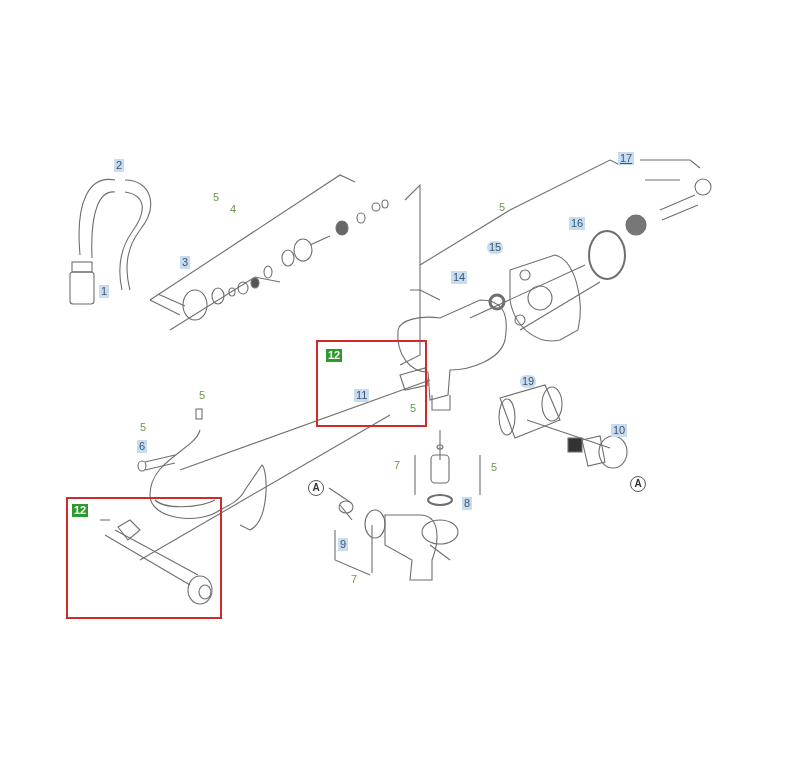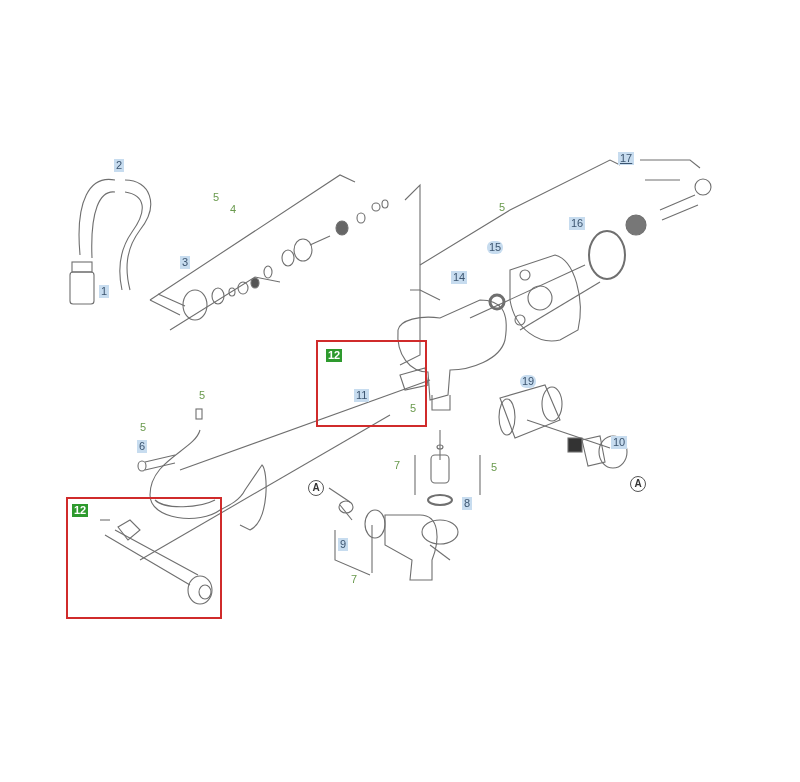--- a/index.html
+++ b/index.html
@@ -148,21 +148,21 @@
     <div class="lbl green-text" style="left:211px;top:191px;">5</div>
     <div class="lbl green-text" style="left:497px;top:201px;">5</div>
     <div class="lbl blue" style="left:618px;top:152px;text-decoration:underline;">17</div>
     <div class="lbl blue" style="left:569px;top:217px;">16</div>
     <div class="lbl blue" style="left:487px;top:241px;border-radius:6px;">15</div>
     <div class="lbl blue" style="left:451px;top:271px;">14</div>
     <div class="lbl green-box" style="left:326px;top:349px;">12</div>
     <div class="lbl blue" style="left:354px;top:389px;">11</div>
     <div class="lbl green-text" style="left:408px;top:402px;">5</div>
     <div class="lbl blue" style="left:520px;top:375px;border-radius:6px;">19</div>
-    <div class="lbl blue" style="left:611px;top:436px;">10</div>
+    <div class="lbl blue" style="left:611px;top:424px;">10</div>
     <div class="lbl circle" style="left:630px;top:476px;">A</div>
     <div class="lbl green-text" style="left:197px;top:389px;">5</div>
     <div class="lbl green-text" style="left:138px;top:421px;">5</div>
     <div class="lbl blue" style="left:137px;top:440px;">6</div>
     <div class="lbl green-text" style="left:392px;top:459px;">7</div>
     <div class="lbl green-text" style="left:489px;top:461px;">5</div>
     <div class="lbl blue" style="left:462px;top:497px;">8</div>
     <div class="lbl circle" style="left:308px;top:480px;">A</div>
     <div class="lbl blue" style="left:338px;top:538px;">9</div>
     <div class="lbl green-text" style="left:349px;top:573px;">7</div>

